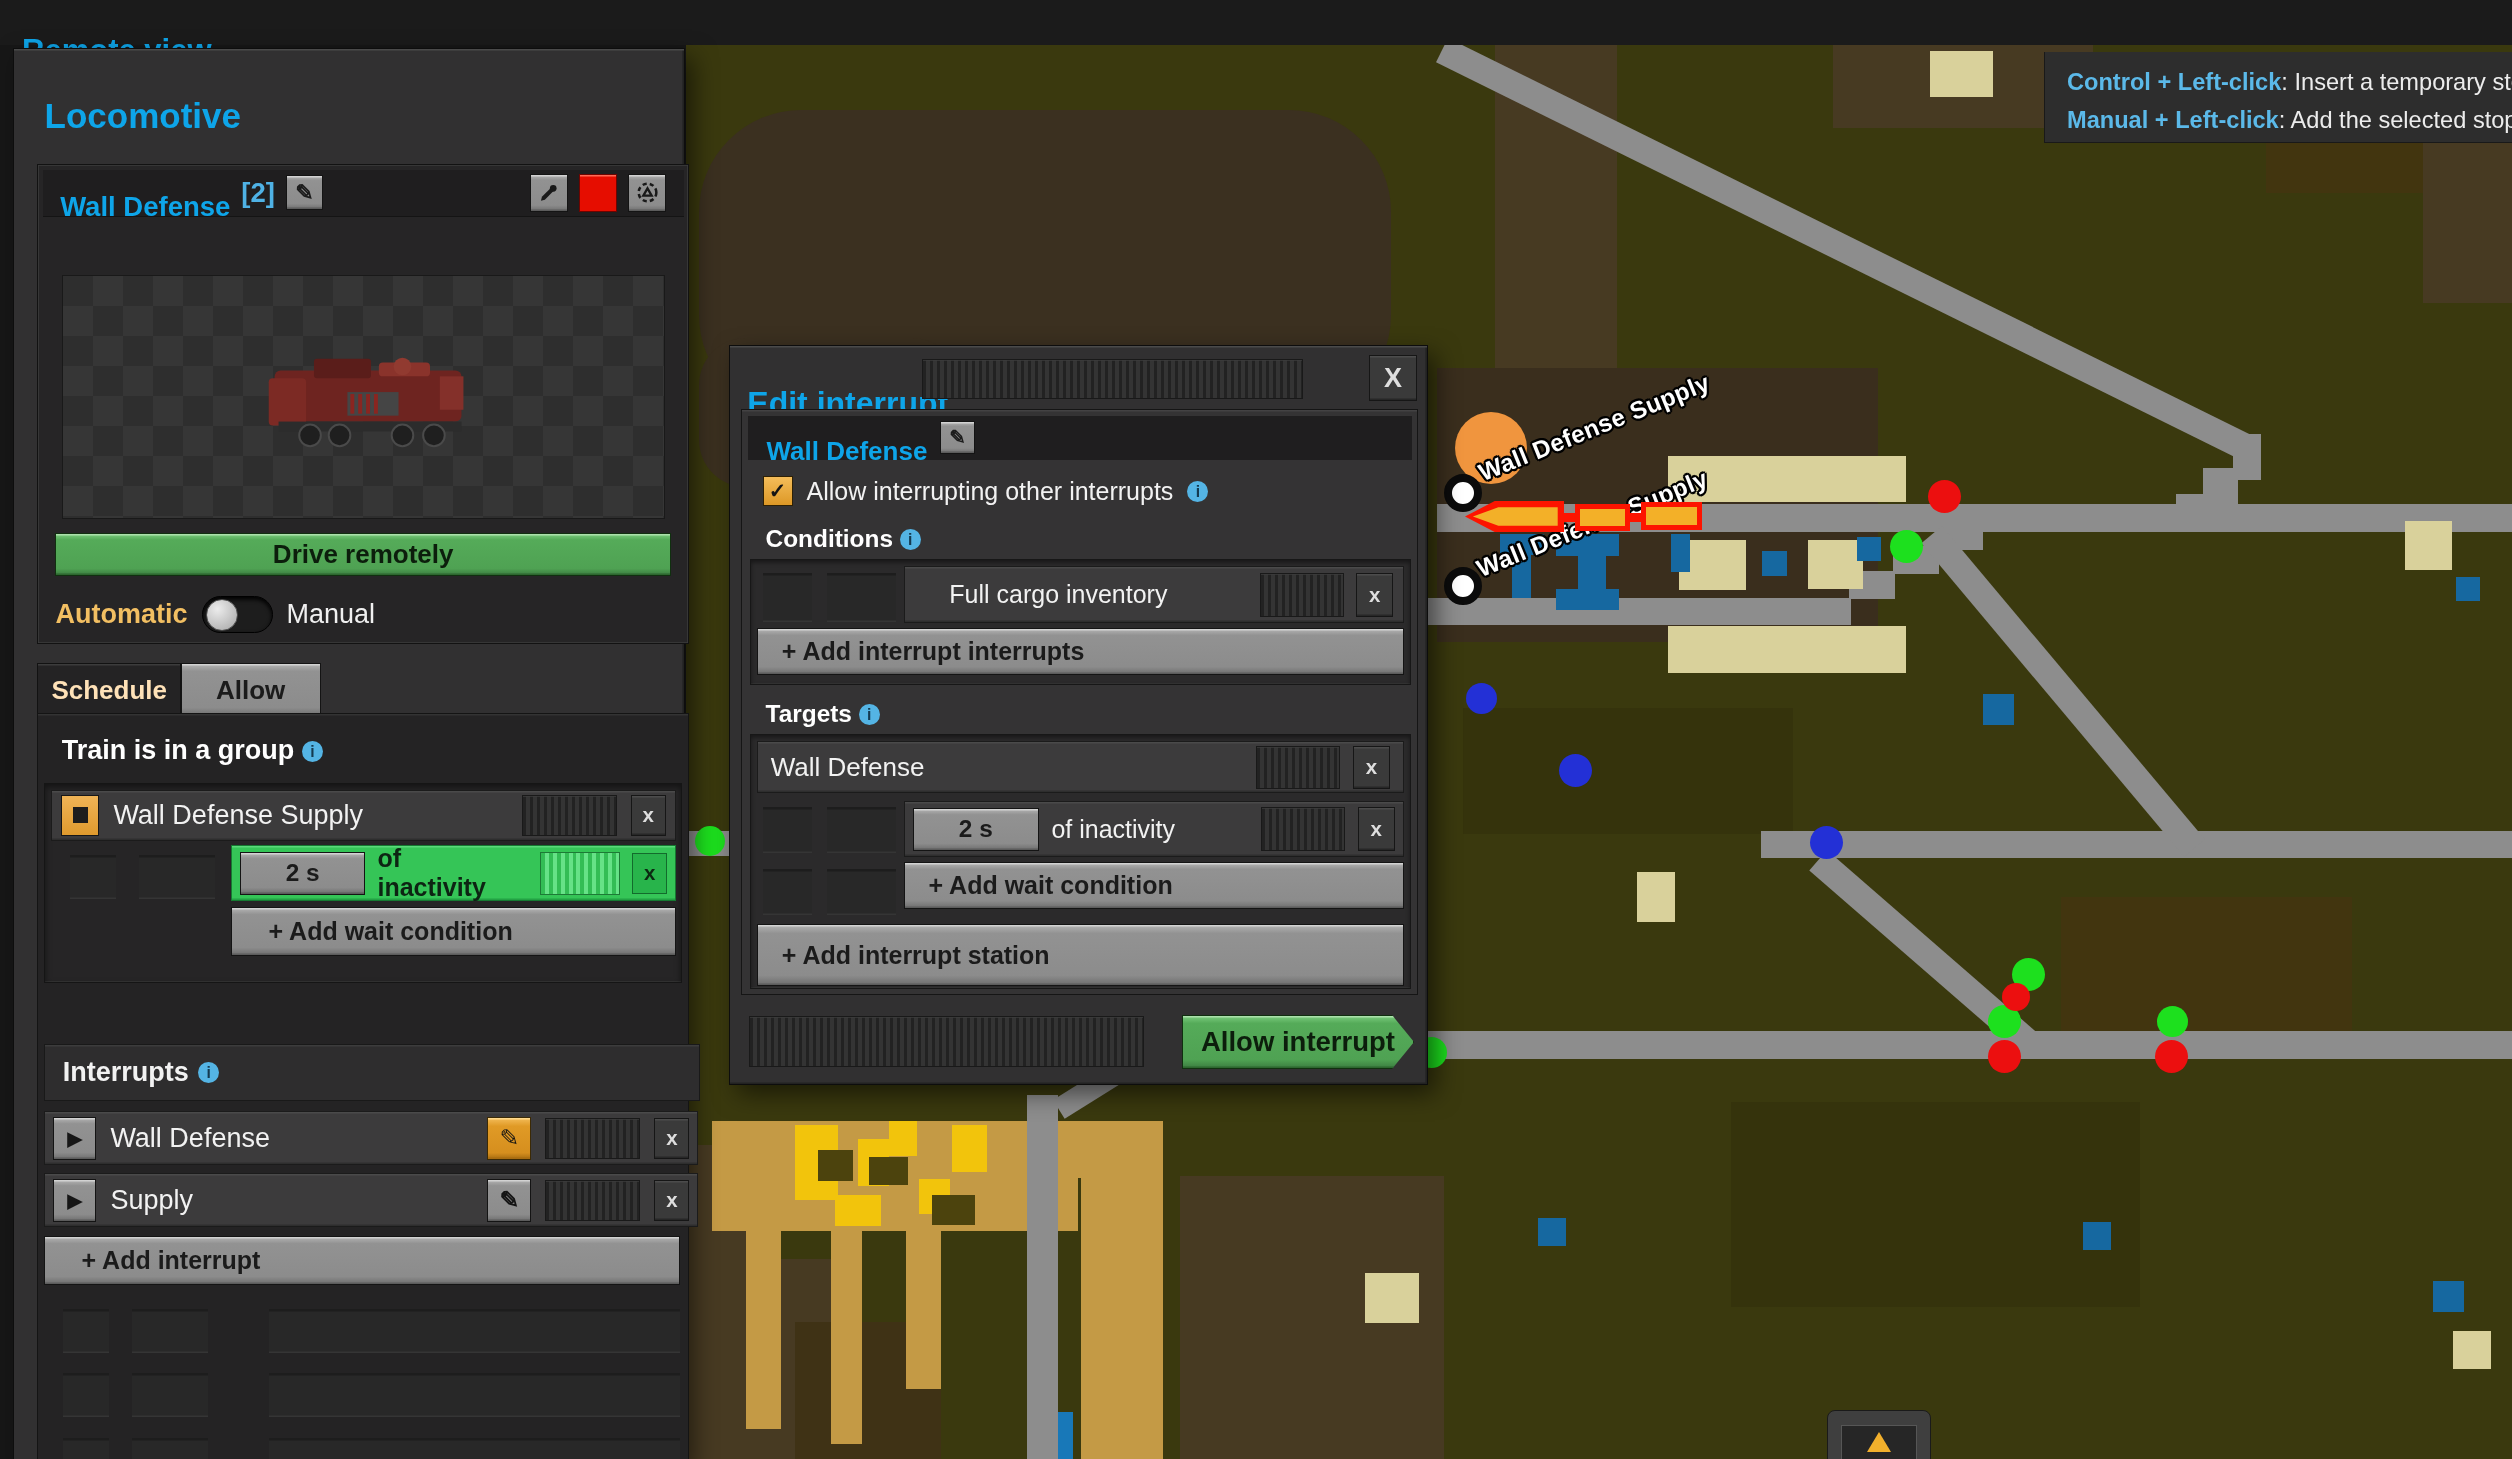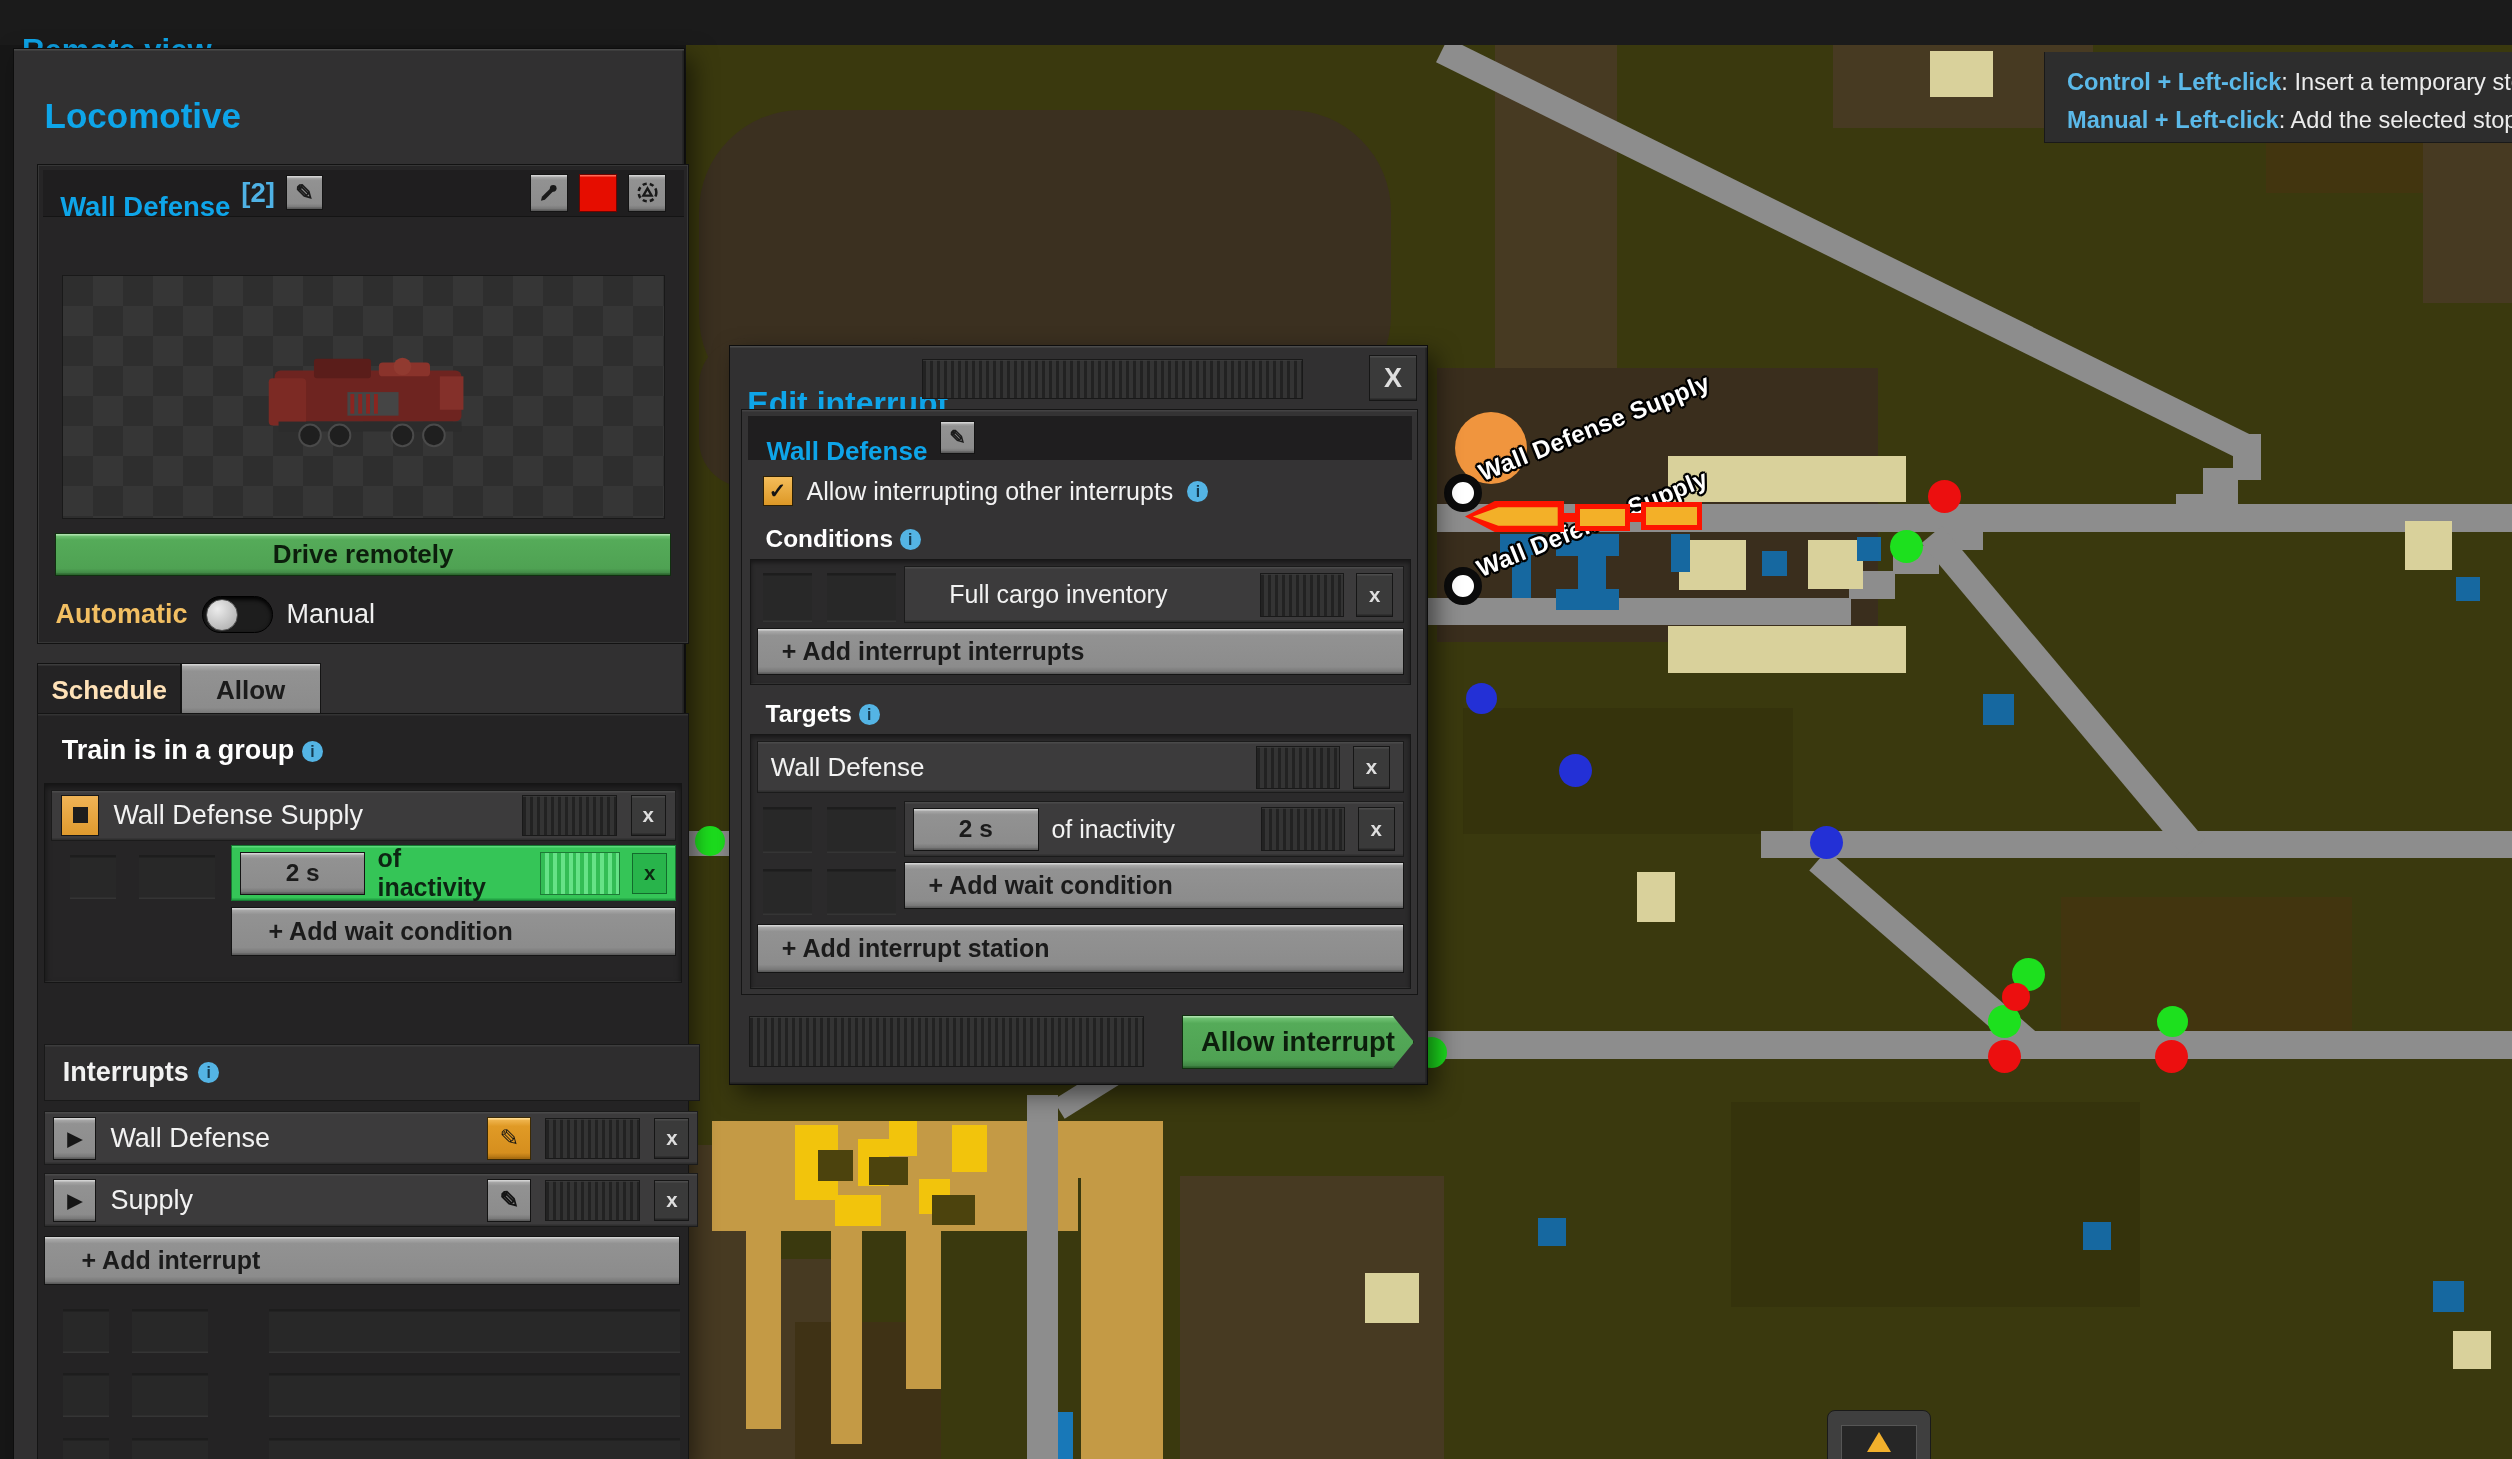--- a/index.html
+++ b/index.html
@@ -473,20 +473,20 @@
         <span class="white" style="font-size:25px;">of inactivity</span>
         <span style="flex:1;"></span>
         <span class="stripes" style="width:82px;height:42px;"></span>
         <span class="xbtn btn-dark" style="width:35px;height:42px;font-size:20.5px;">
             <span>x</span>
           </span>
       </div>
       <div class="gcell ghost" style="left:12.6px;top:134px;width:49px;height:46px;"></div>
       <div class="gcell ghost" style="left:76px;top:134px;width:69px;height:46px;"></div>
       <div class="addbtn btn-gray" style="left:153px;top:127px;right:6.3px;height:47px;padding-left:23.6px;">+ Add wait condition</div>
-      <div class="addbtn btn-gray" style="left:6.3px;top:189px;right:6.3px;height:49px;padding-left:23.6px;">+ Add interrupt station</div>
+      <div class="addbtn btn-gray" style="left:6.3px;top:189px;right:6.3px;height:62px;padding-left:23.6px;">+ Add interrupt station</div>
     </div>
   </div>
 
   <div id="foot-stripes" class="stripes"></div>
   <div id="save-btn" class="btn-green">Allow interrupt</div>
 </div>
 
 
 </body></html>

